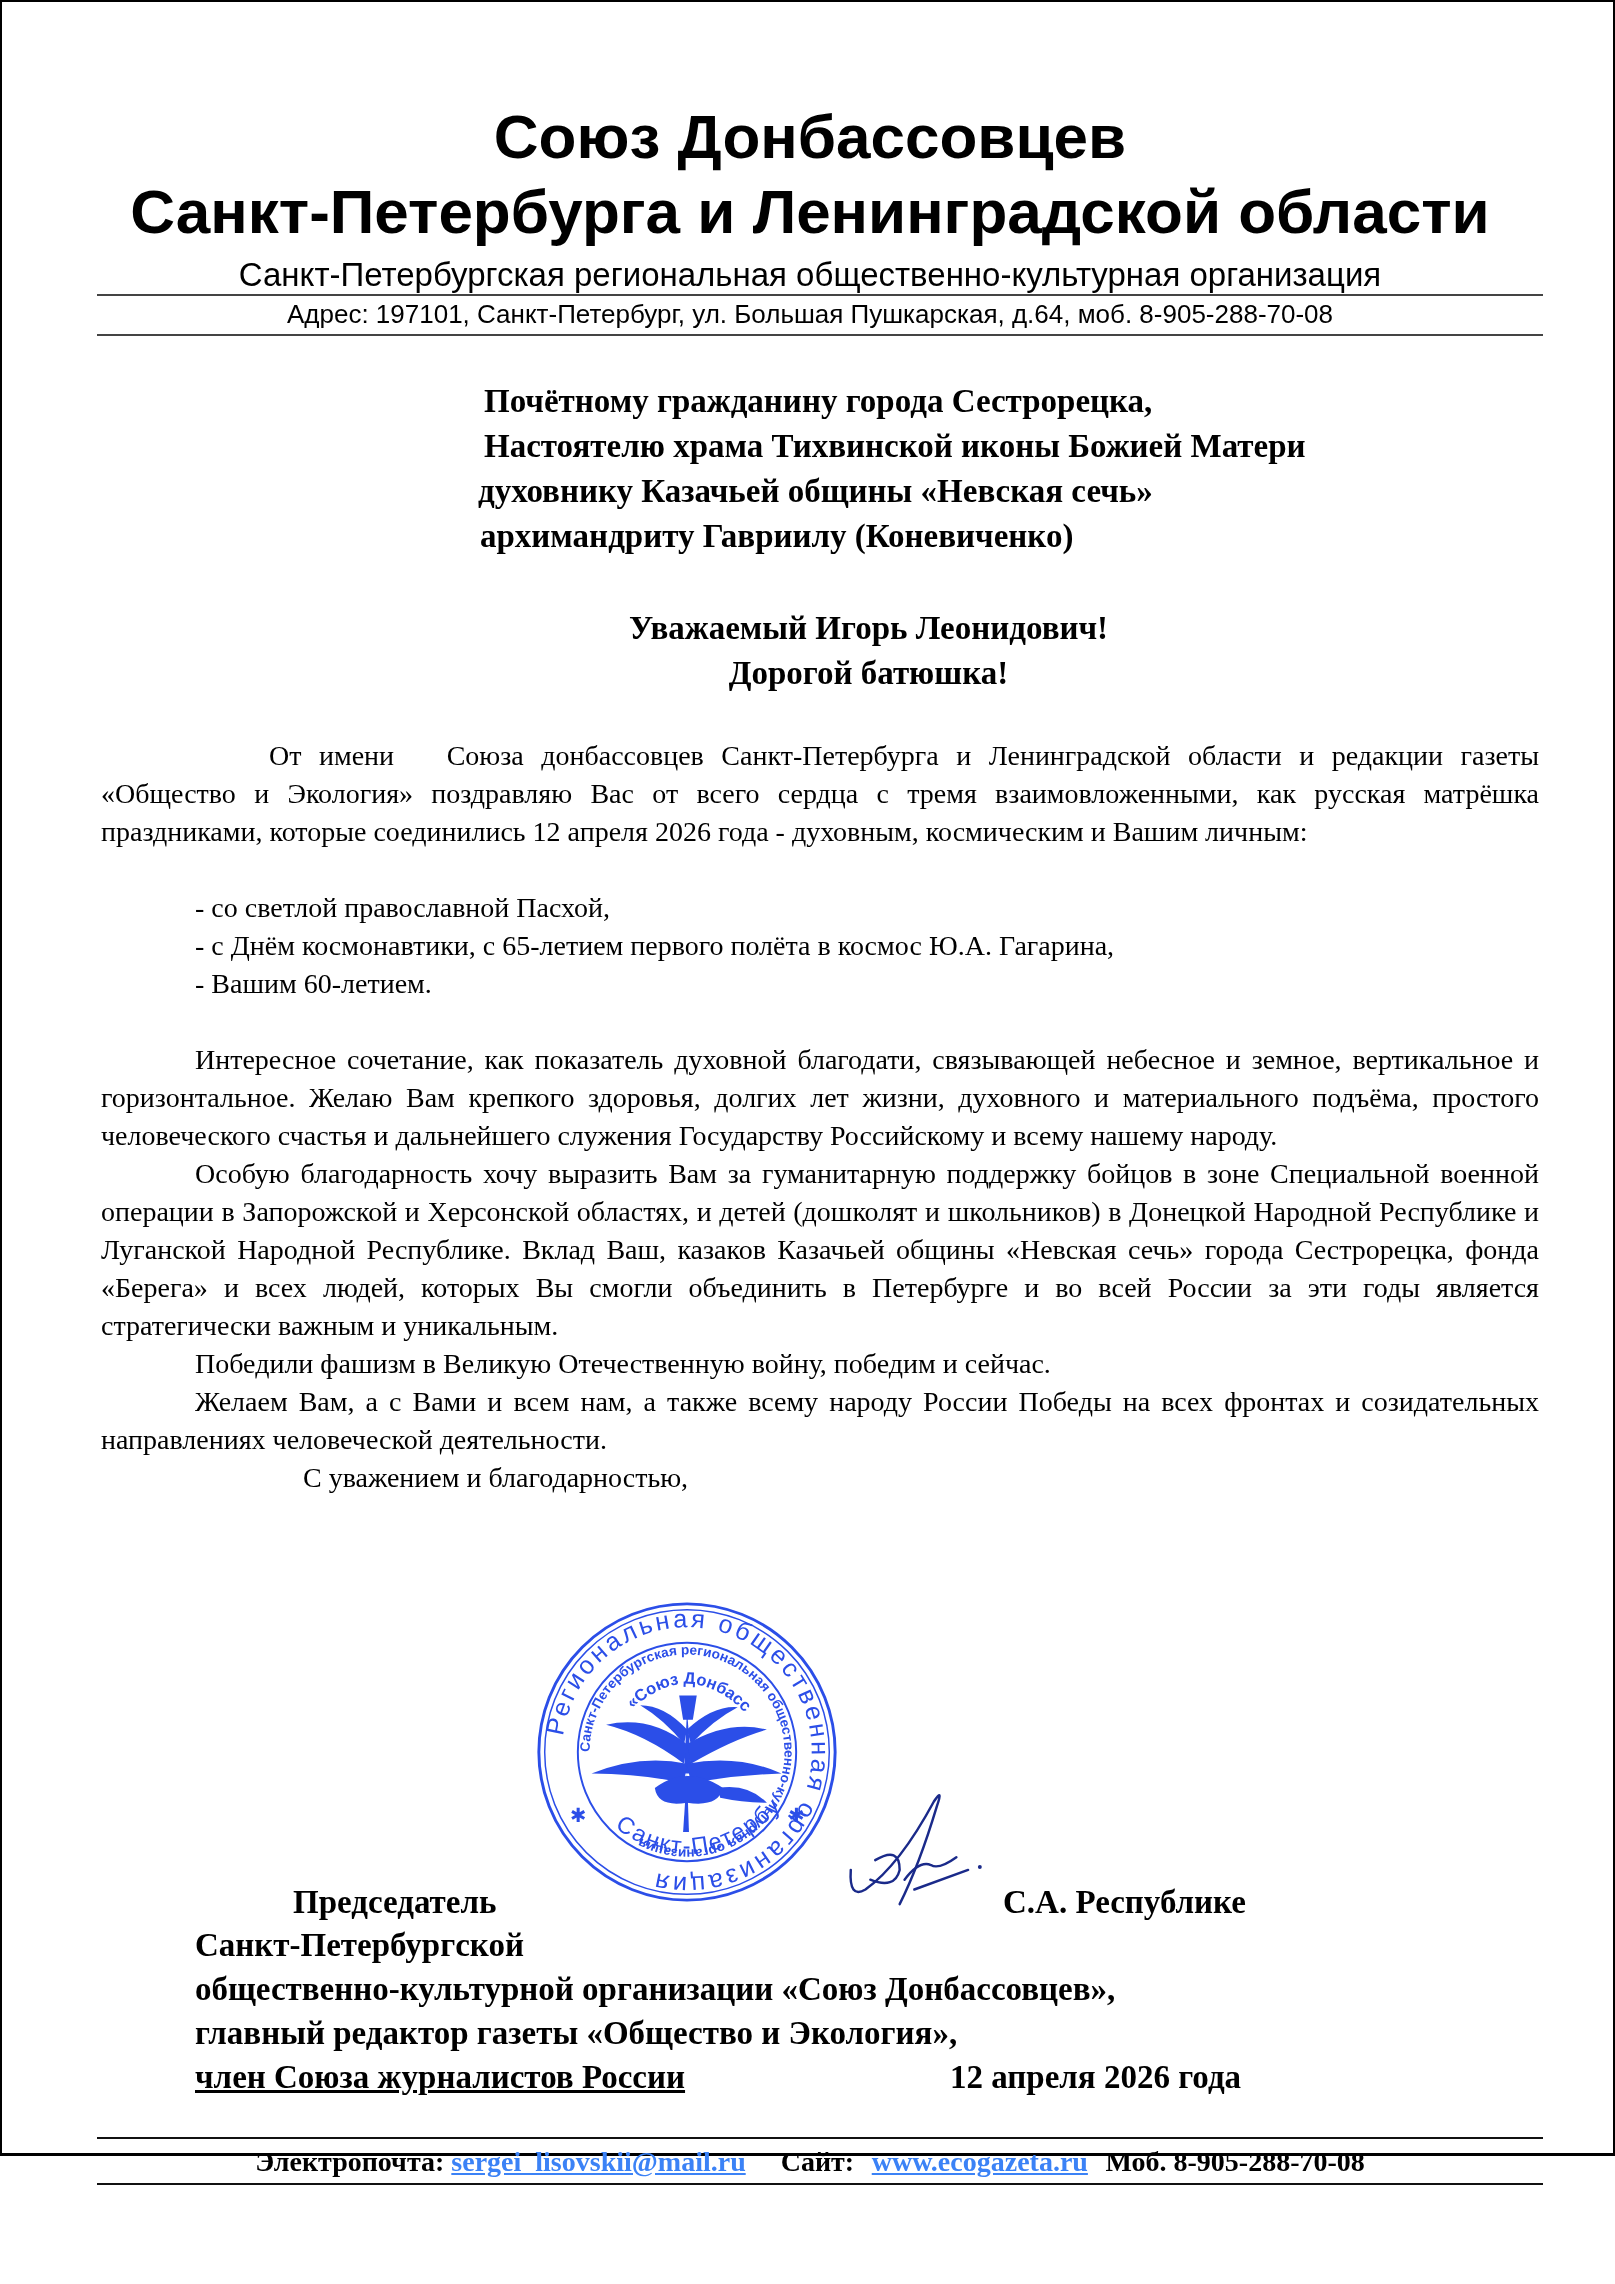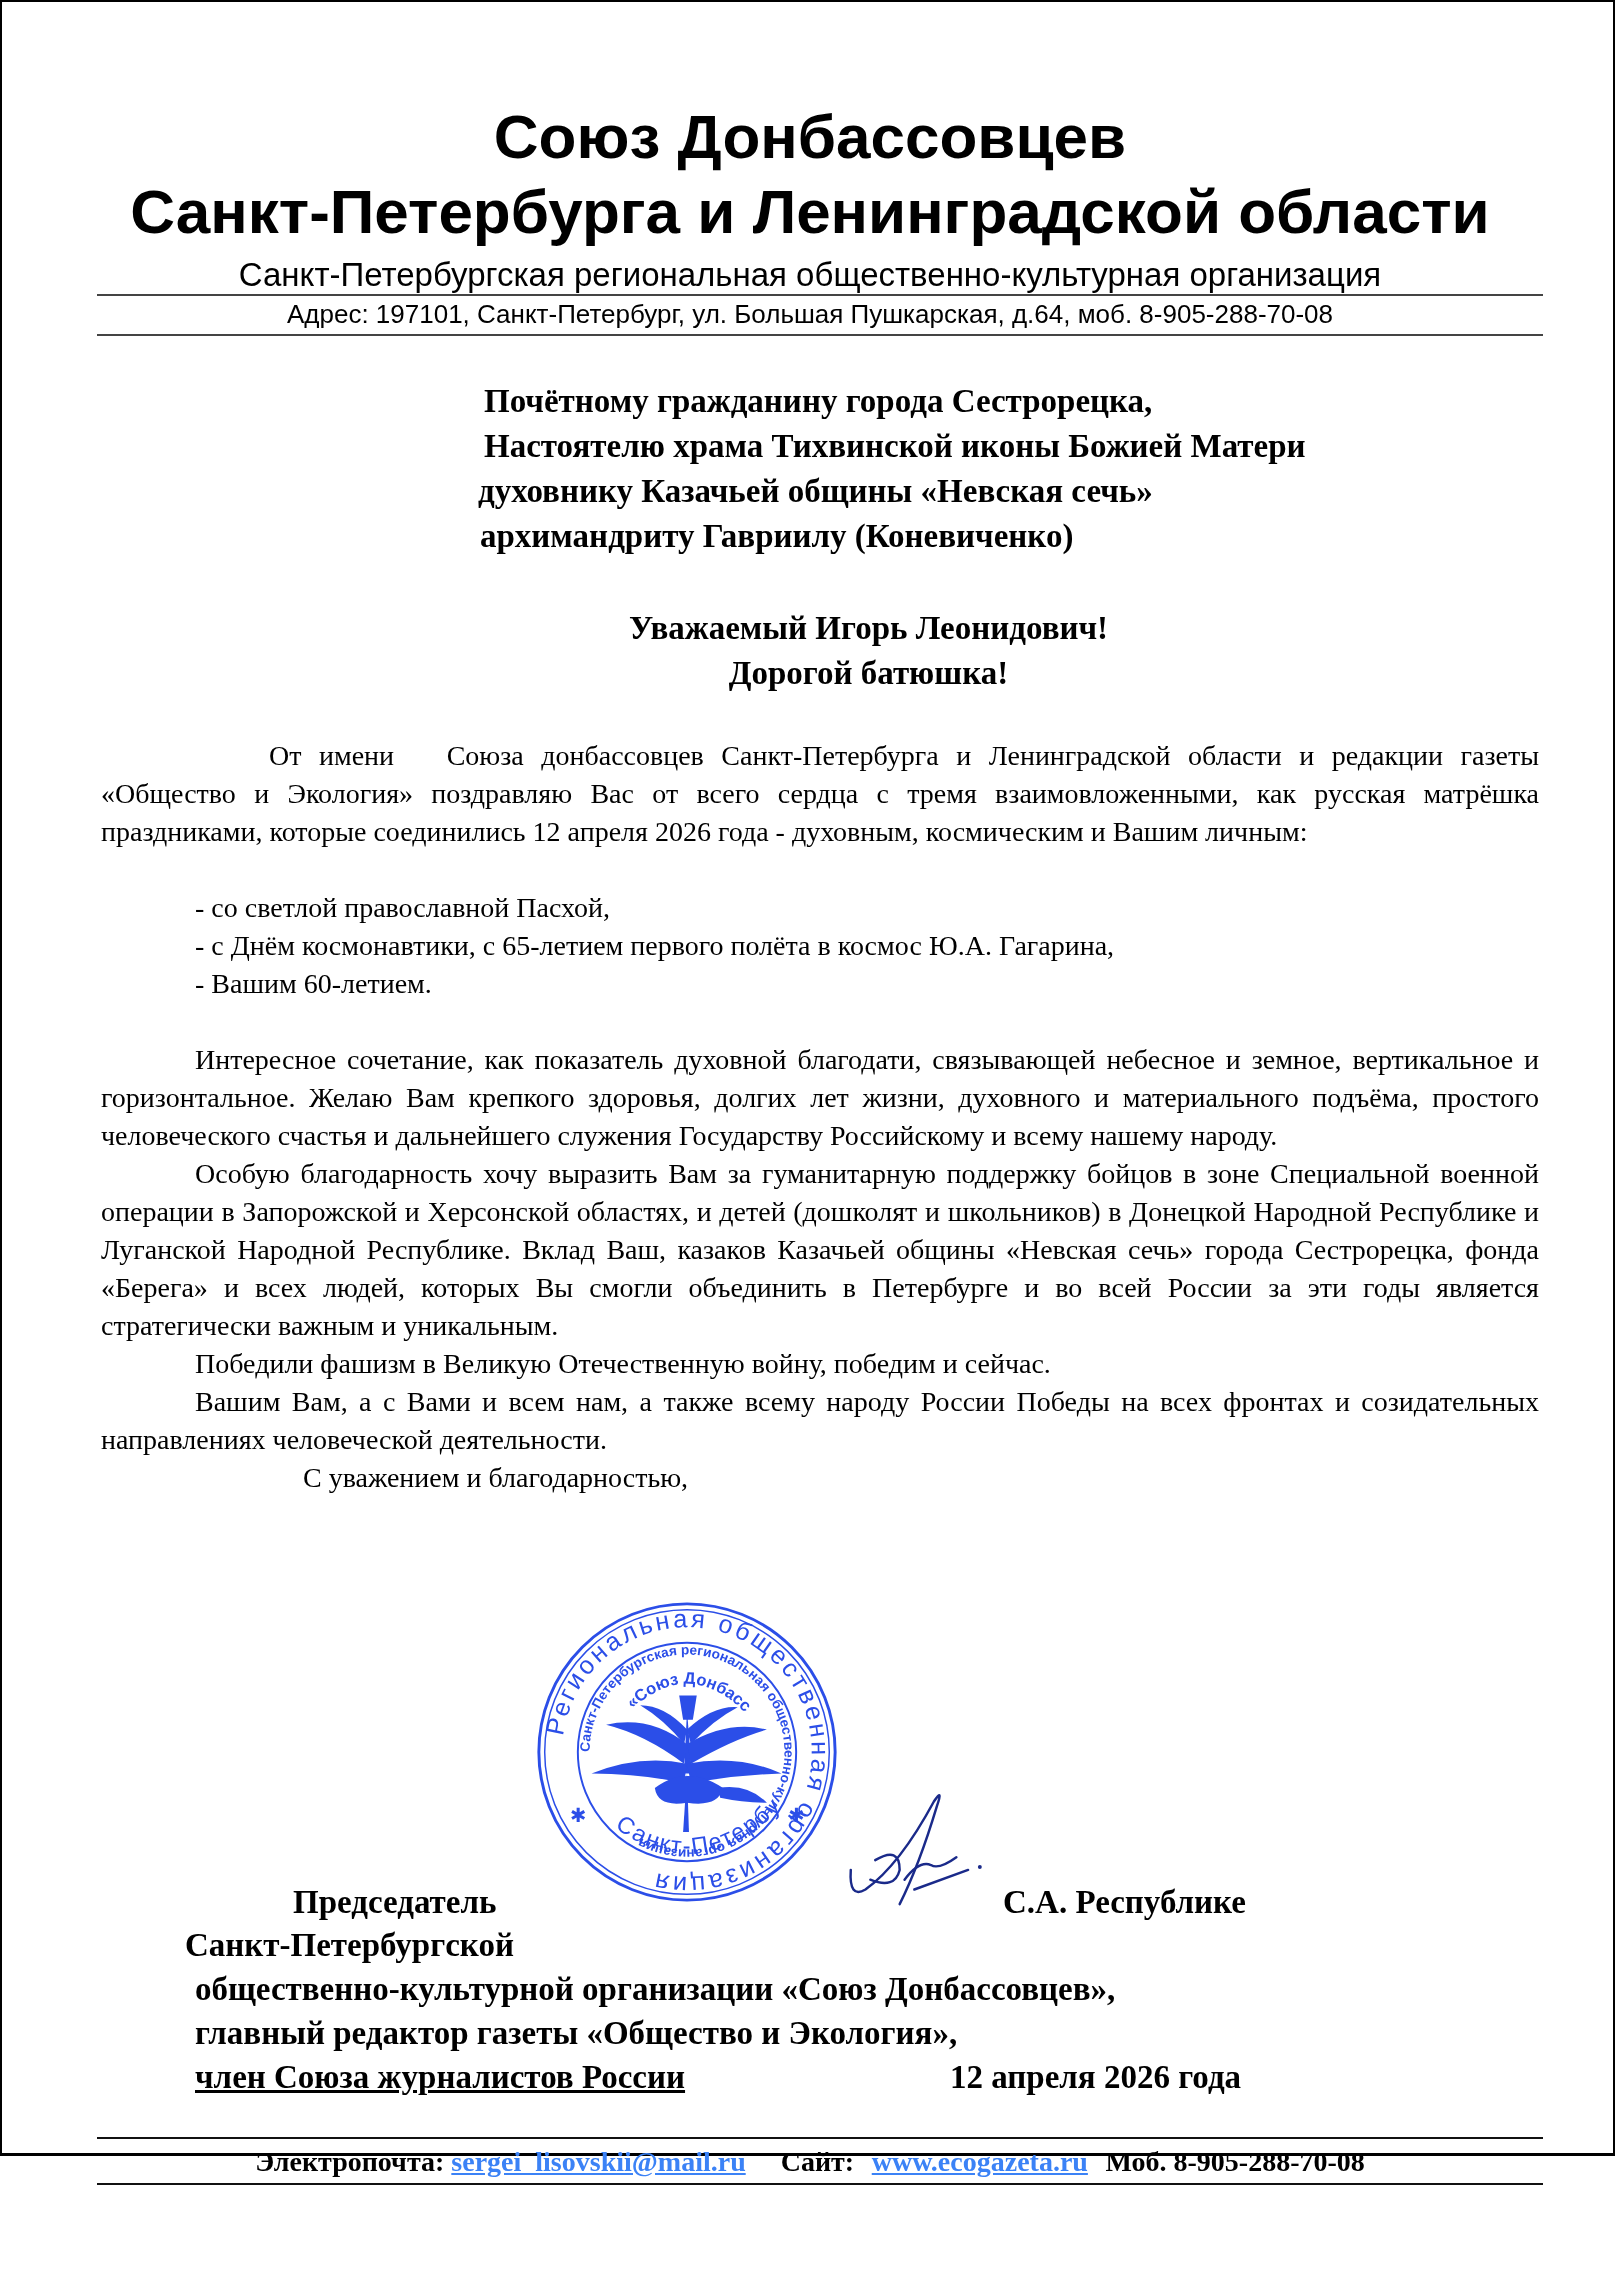--- a/index.html
+++ b/index.html
@@ -84,21 +84,21 @@
   <div class="body-text" style="top:735px;">
     <p class="indent1" style="white-space:pre-wrap;">От имени   Союза донбассовцев Санкт-Петербурга и Ленинградской области и редакции газеты «Общество и Экология» поздравляю Вас от всего сердца с тремя взаимовложенными, как русская матрёшка праздниками, которые соединились 12 апреля 2026 года - духовным, космическим и Вашим личным:</p>
     <div class="gap"></div>
     <p class="list-item">- со светлой православной Пасхой,</p>
     <p class="list-item">- с Днём космонавтики, с 65-летием первого полёта в космос Ю.А. Гагарина,</p>
     <p class="list-item">- Вашим 60-летием.</p>
     <div class="gap"></div>
     <p class="indent2">Интересное сочетание, как показатель духовной благодати, связывающей небесное и земное, вертикальное и горизонтальное. Желаю Вам крепкого здоровья, долгих лет жизни, духовного и материального подъёма, простого человеческого счастья и дальнейшего служения Государству Российскому и всему нашему народу.</p>
     <p class="indent2">Особую благодарность хочу выразить Вам за гуманитарную поддержку бойцов в зоне Специальной военной операции в Запорожской и Херсонской областях, и детей (дошколят и школьников) в Донецкой Народной Республике и Луганской Народной Республике. Вклад Ваш, казаков Казачьей общины «Невская сечь» города Сестрорецка, фонда «Берега» и всех людей, которых Вы смогли объединить в Петербурге и во всей России за эти годы является стратегически важным и уникальным.</p>
     <p class="indent2 left">Победили фашизм в Великую Отечественную войну, победим и сейчас.</p>
-    <p class="indent2">Вашим Вам, а с Вами и всем нам, а также всему народу России Победы на всех фронтах и созидательных направлениях человеческой деятельности.</p>
+    <p class="indent2">Желаем Вам, а с Вами и всем нам, а также всему народу России Победы на всех фронтах и созидательных направлениях человеческой деятельности.</p>
     <p class="closing">С уважением и благодарностью,</p>
   </div>
 
   <svg class="stamp" viewBox="0 0 316 316">
     <defs>
       <path id="outerArc" d="M 158 158 m -128 0 a 128 128 0 1 1 256 0 a 128 128 0 1 1 -256 0"></path>
       <path id="innerArc" d="M 158 158 m -100 0 a 100 100 0 1 1 200 0 a 100 100 0 1 1 -200 0"></path>
       <path id="centerArc" d="M 98 118 Q 158 58 218 118"></path>
       <path id="bottomArc" d="M 60 215 Q 158 310 256 215"></path>
     </defs>
@@ -134,21 +134,21 @@
       <path d="M10 95 Q 8 125 25 115 Q 60 90 95 25 Q 105 10 98 30 Q 80 90 60 130"></path>
       <path d="M35 85 Q 60 70 60 95 Q 55 115 30 105"></path>
       <path d="M65 105 Q 80 85 92 90 Q 100 95 118 82"></path>
       <path d="M75 115 L 130 95"></path>
     </g>
     <circle cx="142" cy="92" r="2" fill="#1a2a8a"></circle>
   </svg>
 
   <div class="abs serif sig" style="left:291px; top:1878px;">Председатель</div>
   <div class="abs serif sig" style="left:1001px; top:1878px;">С.А. Республике</div>
-  <div class="abs serif sig" style="left:183px; top:1921px;">Санкт-Петербургской</div>
+  <div class="abs serif sig" style="left:193px; top:1921px;">Санкт-Петербургской</div>
   <div class="abs serif sig" style="left:193px; top:1965px;">общественно-культурной организации «Союз Донбассовцев»,</div>
   <div class="abs serif sig" style="left:193px; top:2009px;">главный редактор газеты «Общество и Экология»,</div>
   <div class="abs serif sig" style="left:193px; top:2053px;text-decoration:underline;">член Союза журналистов России</div>
   <div class="abs serif sig" style="left:948px; top:2053px;">12 апреля 2026 года</div>
 
   <div class="rule dark" style="top:2135px;"></div>
   <div class="abs serif footer-line" style="top:2143px;">
     <span>Электропочта:</span>
     <a href="sergei_lisovskii@mail.ru">sergei_lisovskii@mail.ru</a><span class="sp"></span><span>Сайт:</span><span class="sp2"></span><a href="www.ecogazeta.ru">www.ecogazeta.ru</a><span class="sp2"></span><span>Моб. 8-905-288-70-08</span>
   </div>

